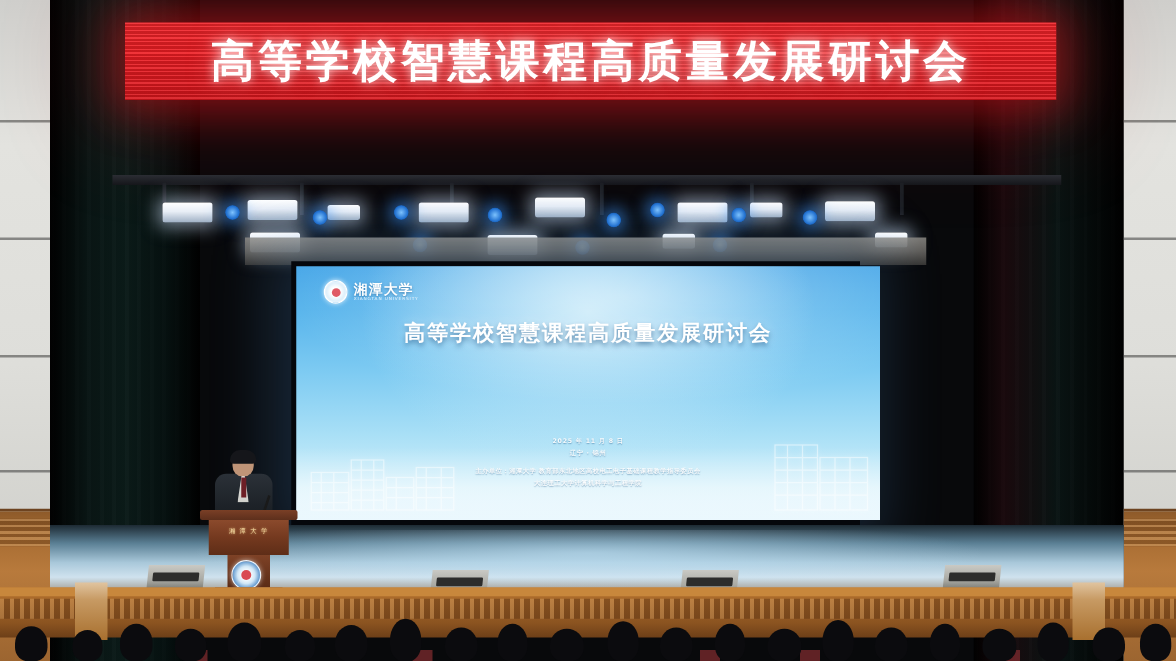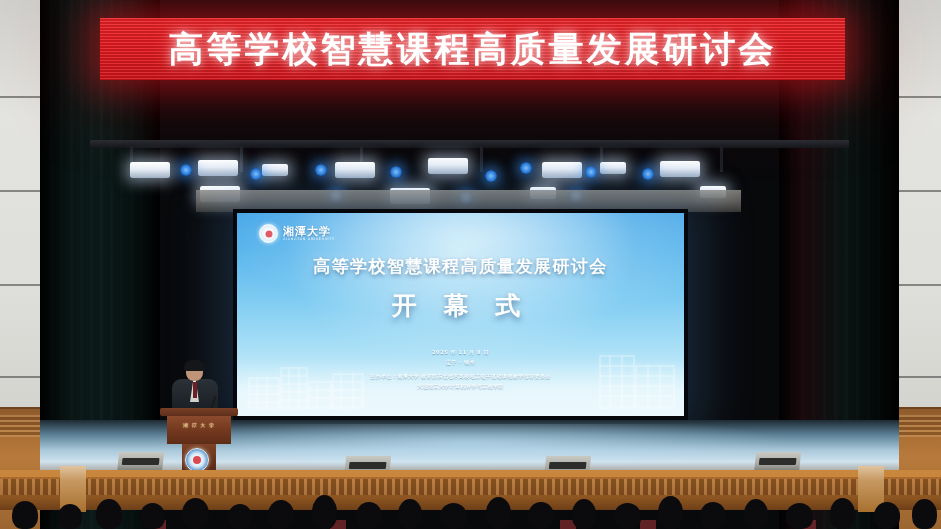--- a/index.html
+++ b/index.html
@@ -106,20 +106,21 @@
   .screenframe{
     position:absolute;left:233px;top:209px;width:455px;height:211px;
     background:#05070c;padding:4px;box-sizing:border-box;
     box-shadow:0 0 46px 18px rgba(80,150,220,.22);
   }
   .screen{
     position:relative;width:100%;height:100%;overflow:hidden;
     background:
       radial-gradient(ellipse at 50% 18%,#bfe6f8 0%,rgba(150,210,245,0) 55%),
       linear-gradient(180deg,#4aa8e8 0%,#59b5ec 18%,#7ecbf2 42%,#a8dff6 66%,#cdeefa 85%,#e8f7fd 100%);
+    padding-left: 20px;
   }
   .screen .glow{
     position:absolute;left:-10%;top:-20%;width:120%;height:80%;
     background:radial-gradient(ellipse at 55% 40%,rgba(255,255,255,.38) 0%,rgba(255,255,255,0) 62%);
   }
   .uni-logo{
     position:absolute;left:22px;top:11px;display:flex;align-items:center;gap:5px;
   }
   .uni-seal{
     width:17px;height:17px;border-radius:50%;
@@ -390,21 +391,20 @@
 
       <div class="uni-logo">
         <div class="uni-seal"></div>
         <div class="uni-names">
           <div class="uni-cn">湘潭大学</div>
           <div class="uni-en">XIANGTAN UNIVERSITY</div>
         </div>
       </div>
 
       <div class="scr-title">高等学校智慧课程高质量发展研讨会</div>
-      <div class="scr-sub">开 幕 式</div>
       <div class="scr-date">2025 年 11 月 8 日</div>
       <div class="scr-loc">辽宁 · 锦州</div>
       <div class="scr-org o1">主办单位：湘潭大学  教育部东北地区高校电工电子基础课程教学指导委员会</div>
       <div class="scr-org o2">大连理工大学计算机科学与工程学院</div>
     </div>
   </div>
 
   <div class="stagefloor"></div>
   <div class="floorwash"></div>
 

